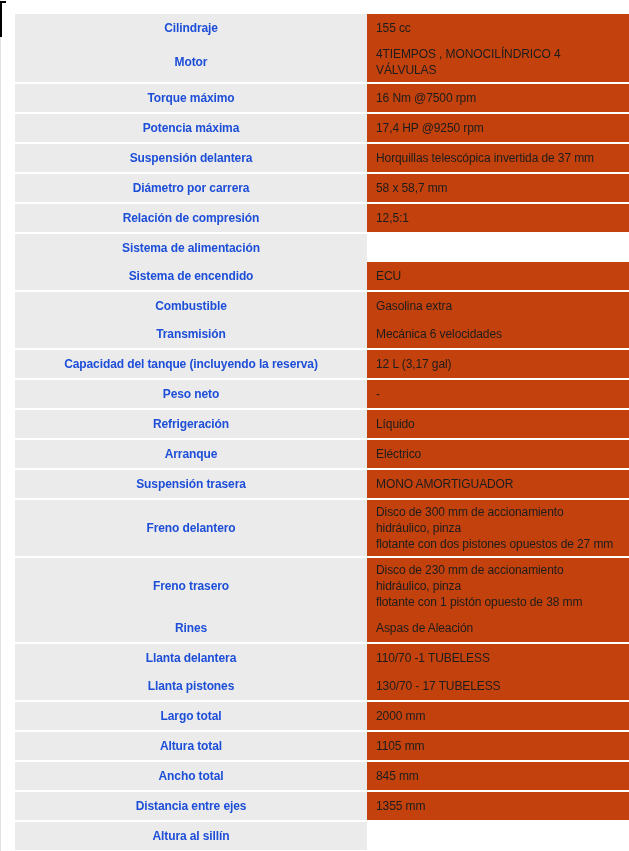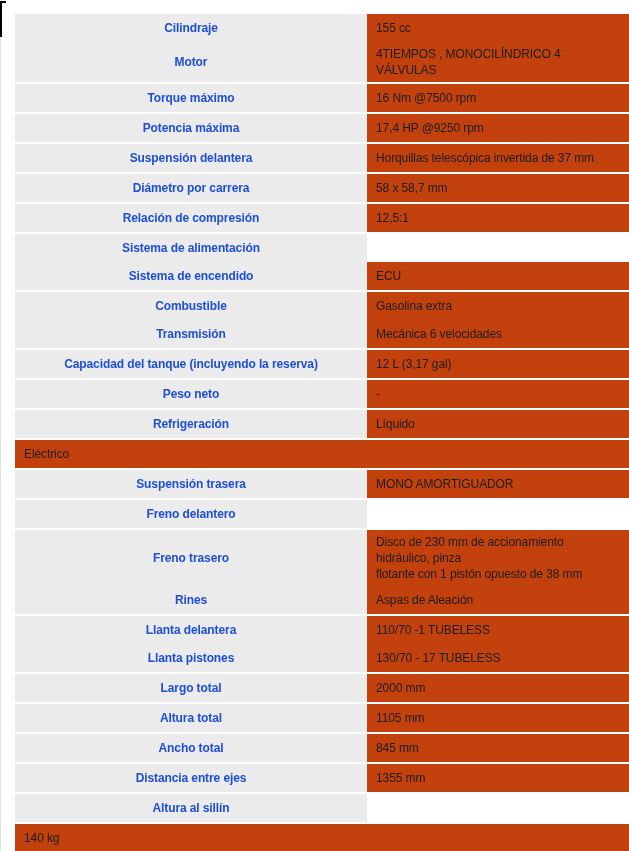--- a/index.html
+++ b/index.html
@@ -158,32 +158,35 @@
         </div>
       </div>
       <div class="group">
         <div class="row">
           <div class="cell-label">Refrigeración</div>
           <div class="cell-value">Líquido</div>
         </div>
       </div>
       <div class="group">
         <div class="row">
+          <div class="cell-label">Arranque</div>
           <div class="cell-value">Eléctrico</div>
         </div>
       </div>
       <div class="group">
         <div class="row">
           <div class="cell-label">Suspensión trasera</div>
           <div class="cell-value">MONO AMORTIGUADOR</div>
         </div>
       </div>
       <div class="group">
         <div class="row">
           <div class="cell-label">Freno delantero</div>
+          <div class="cell-value">Disco de 300 mm de accionamiento hidráulico, pinza
+flotante con dos pistones opuestos de 27 mm</div>
         </div>
       </div>
       <div class="group">
         <div class="row">
           <div class="cell-label">Freno trasero</div>
           <div class="cell-value">Disco de 230 mm de accionamiento hidráulico, pinza
 flotante con 1 pistón opuesto de 38 mm</div>
         </div>
         <div class="row">
           <div class="cell-label">Rines</div>

